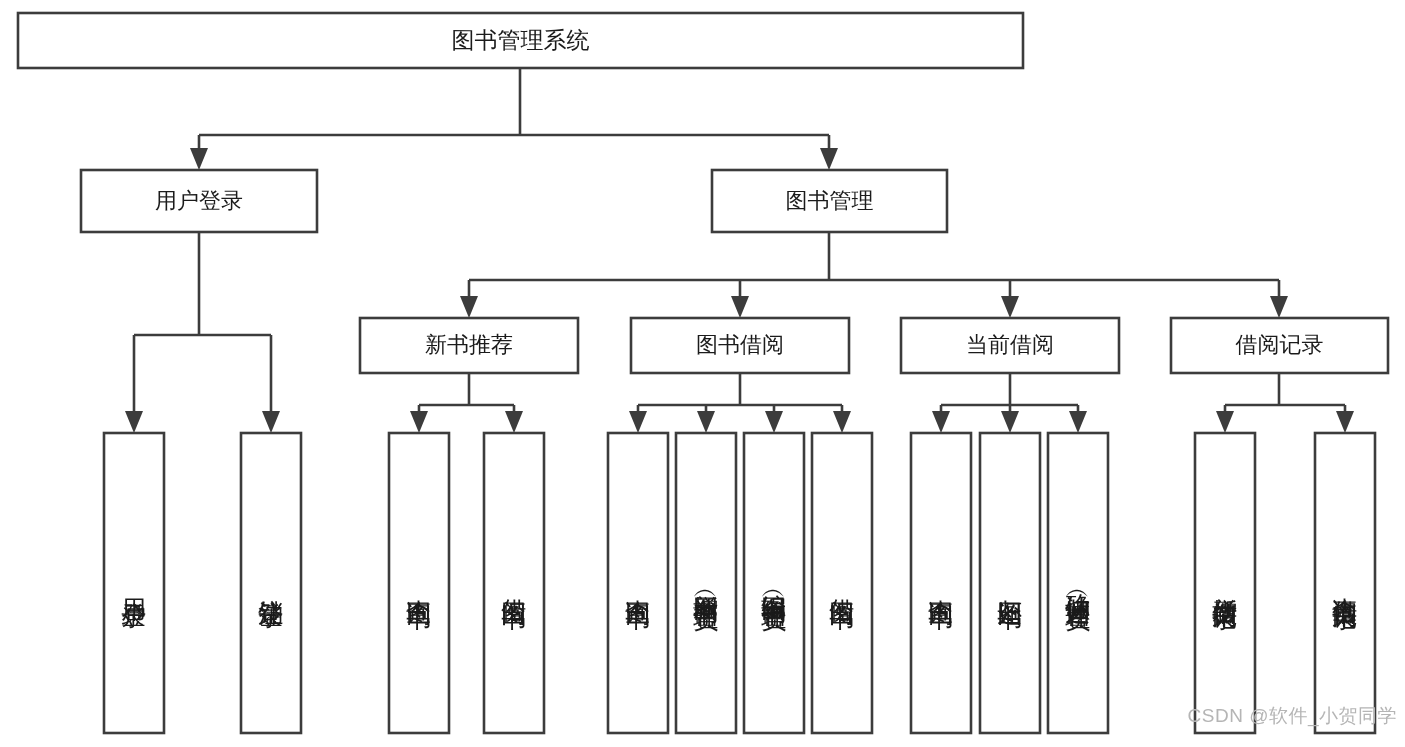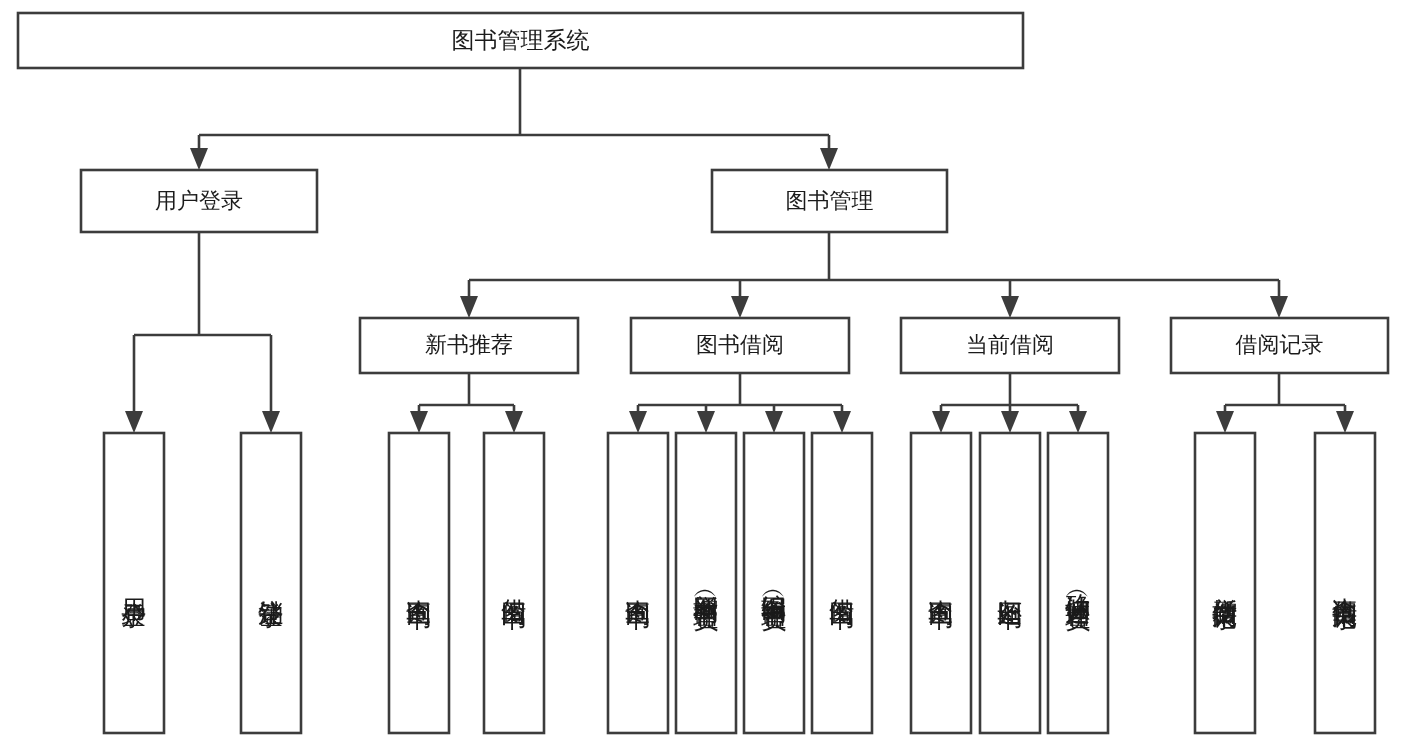--- a/index.html
+++ b/index.html
@@ -181,14 +181,15 @@
       <div class="vlabel" style="left: 676px; top: 433px; width: 60px; height: 300px;">新增图书（管理员）</div>
       <div class="vlabel" style="left: 744px; top: 433px; width: 60px; height: 300px;">编辑图书（管理员）</div>
       <div class="vlabel" style="left: 812px; top: 433px; width: 60px; height: 300px;">借阅图书</div>
       <div class="vlabel" style="left: 911px; top: 433px; width: 60px; height: 300px;">查询图书</div>
       <div class="vlabel" style="left: 980px; top: 433px; width: 60px; height: 300px;">归还图书</div>
       <div class="vlabel" style="left: 1048px; top: 433px; width: 60px; height: 300px;">确认归还（管理员）</div>
       <div class="vlabel" style="left: 1195px; top: 433px; width: 60px; height: 300px;">新增借阅记录</div>
       <div class="vlabel" style="left: 1315px; top: 433px; width: 60px; height: 300px;">查询借阅记录</div>
     </div>
 
+  <div id="watermark">CSDN @软件_小贺同学</div>
 
 </div>
 
 </body></html>

